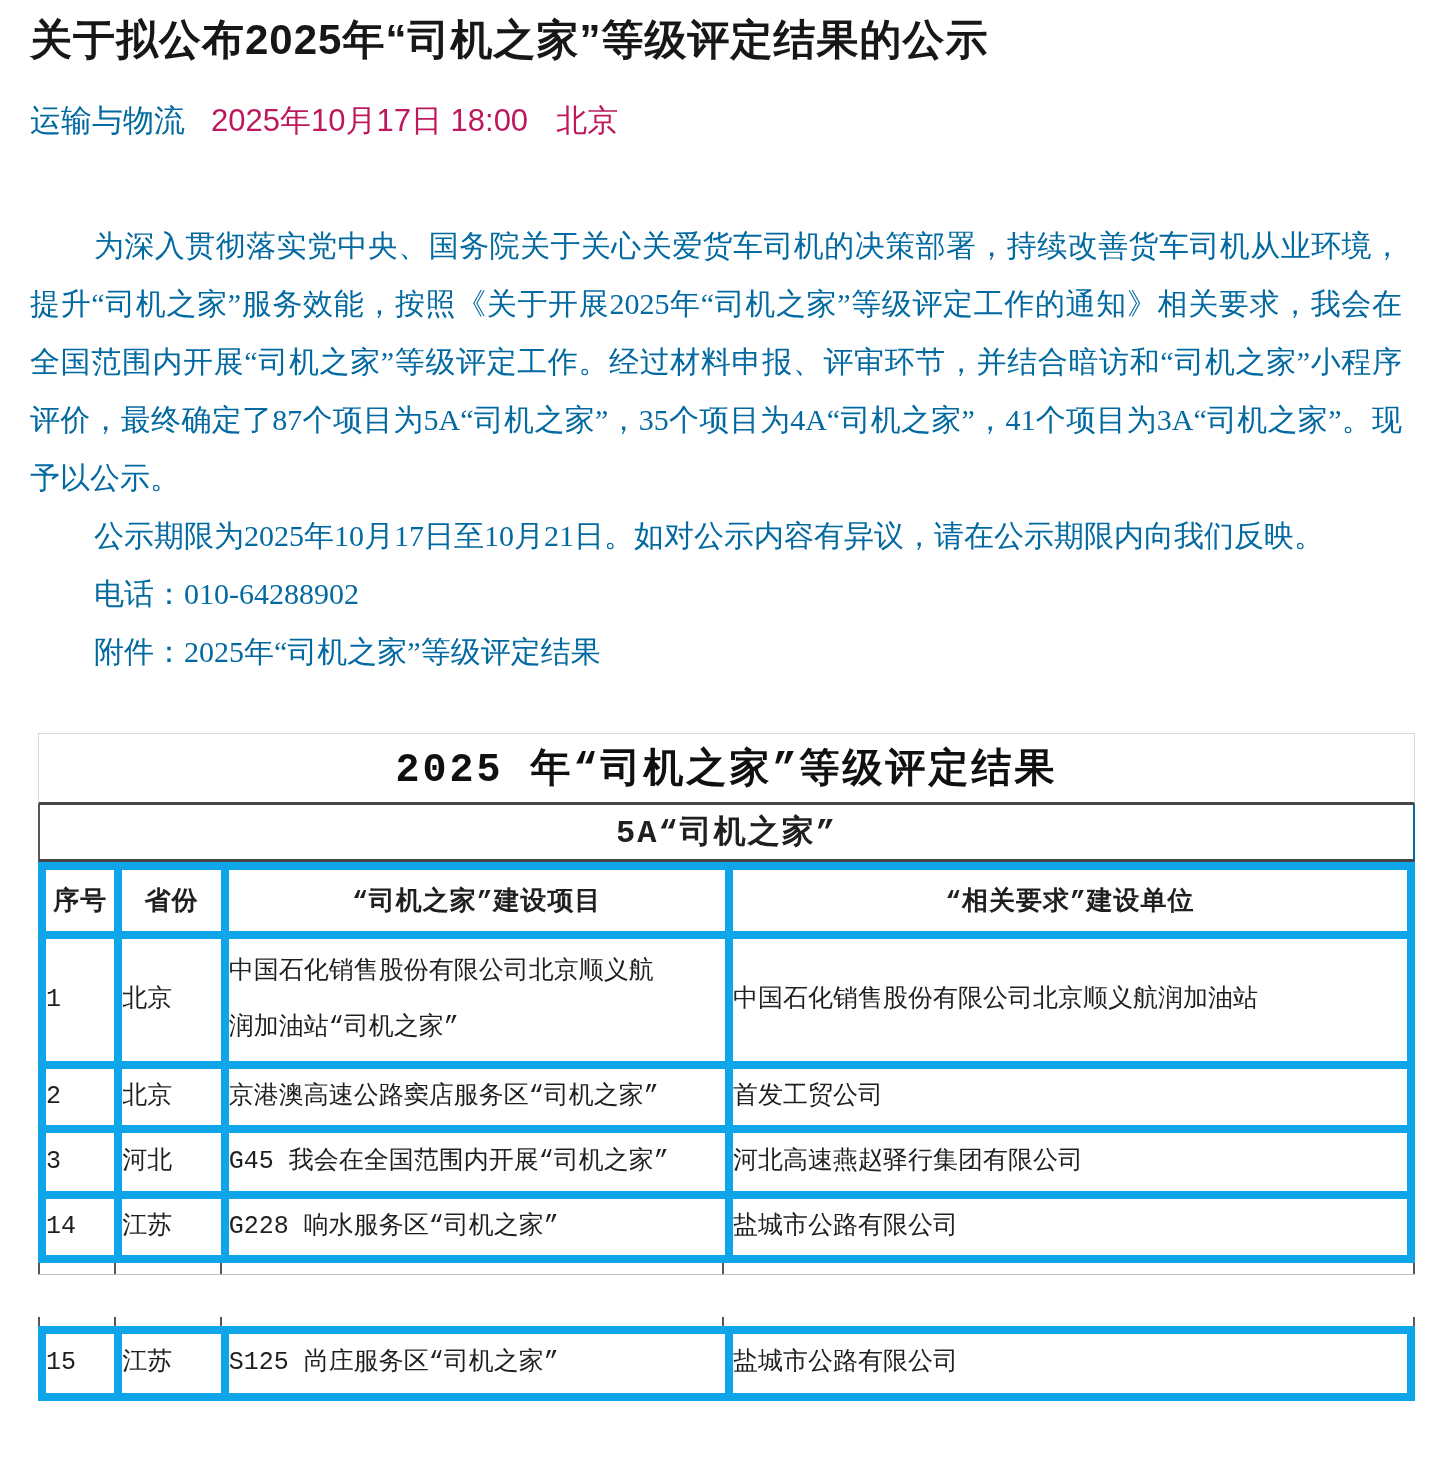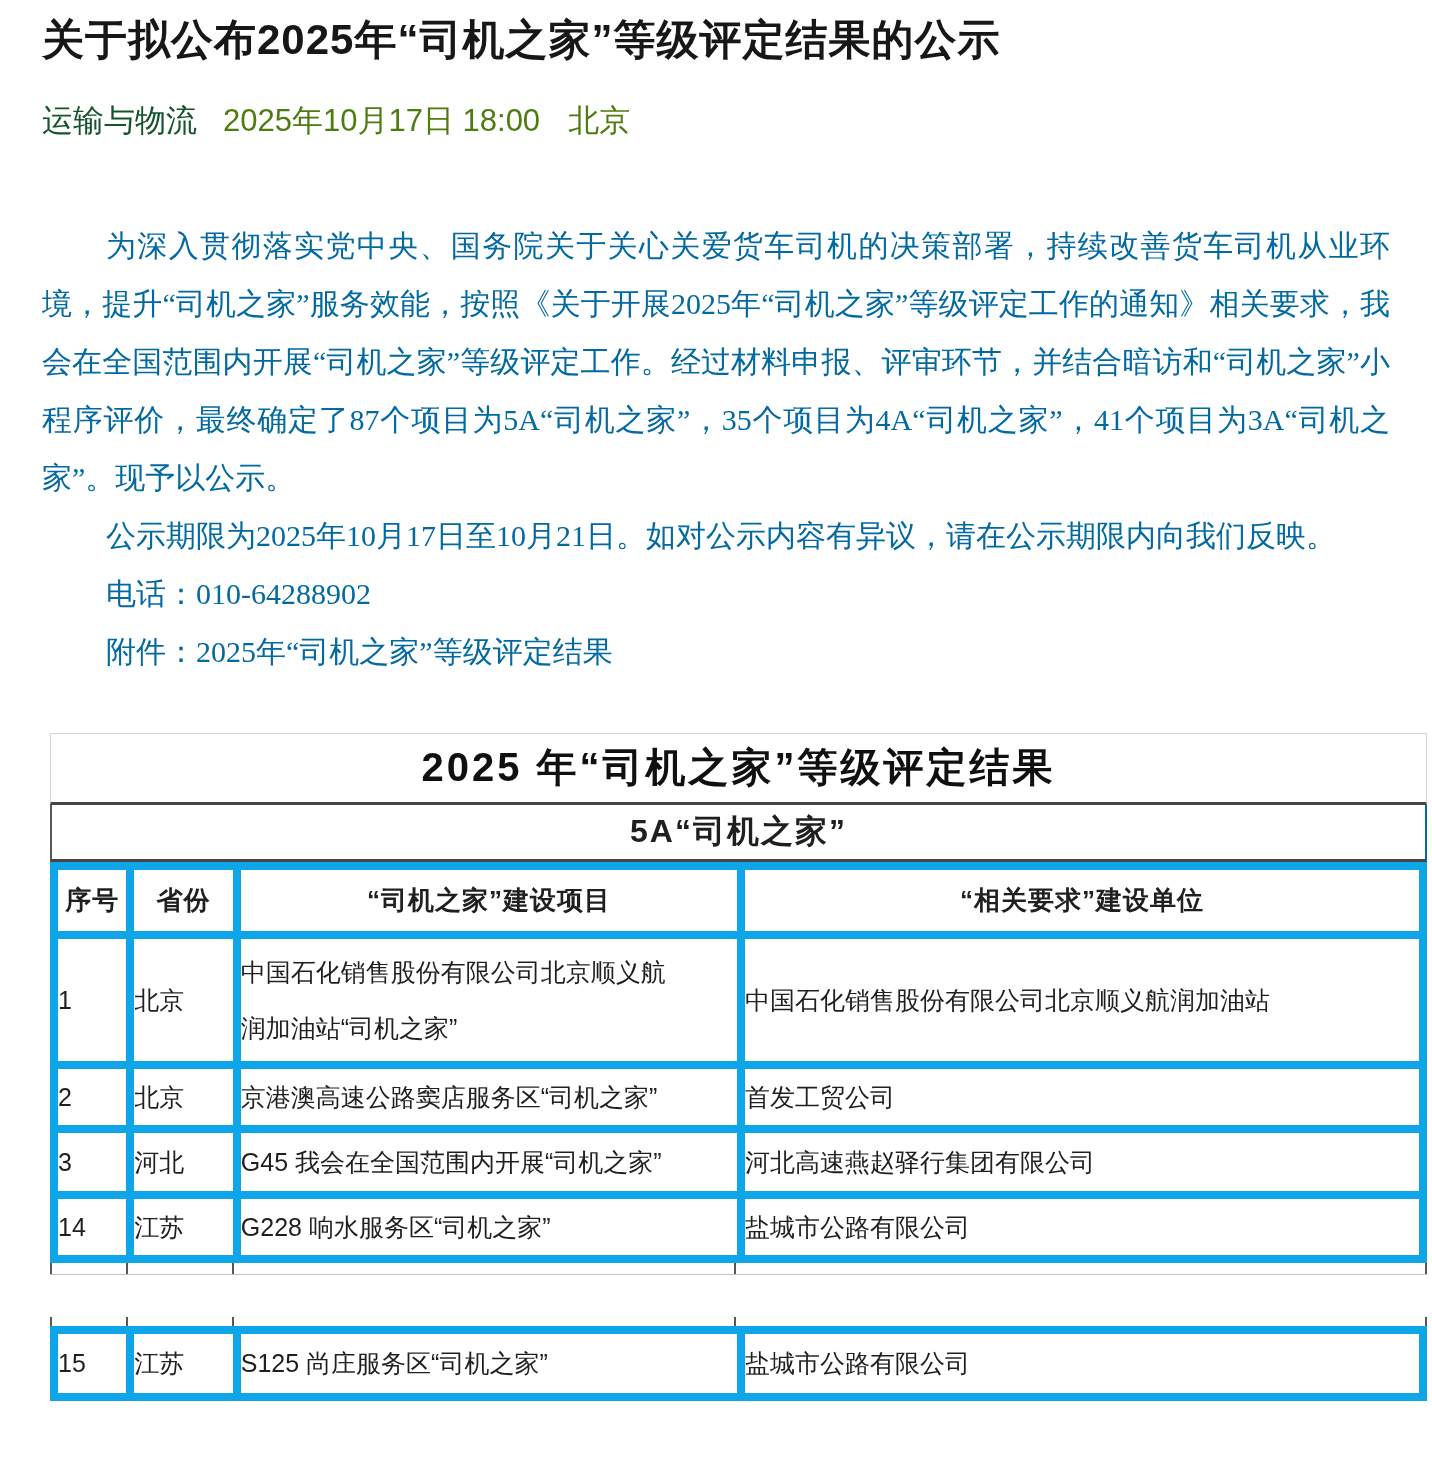--- a/index.html
+++ b/index.html
@@ -1,50 +1,50 @@
 <!DOCTYPE html>
 <html><head>
 <meta charset="utf-8">
 <style>
   html,body{margin:0;padding:0;background:#ffffff;}
   body{
     width:1432px;height:1471px;overflow:hidden;
     font-family:"Liberation Sans","DejaVu Sans",sans-serif;
     color:#171717;
   }
-  .page{padding:0 42px;}
+  .page{padding:0 30px;}
 
   
   .article-title{
     margin:14px 0 0 0;
     font-size:42px;line-height:1.25;font-weight:700;
     letter-spacing:1px;color:#171717;
   }
   .byline{
     margin-top:36px;
     display:flex;align-items:center;
     font-size:31px;line-height:36px;
   }
-  .byline .account{color:#14532d;margin-right:26px;}
-  .byline .meta{color:#4d7c0f;}
+  .byline .account{color:#0369a1;margin-right:26px;}
+  .byline .meta{color:#be185d;}
   .byline .meta.loc{margin-left:28px;}
 
   
   .body-text{
     margin-top:78px;
     font-family:"Liberation Serif","DejaVu Serif",serif;
     font-size:30px;line-height:58px;color:#0369a1;
     text-align:justify;
   }
   .body-text p{margin:0;text-indent:64px;}
 
   
   .scan{
     margin-top:52px;margin-left:8px;width:1377px;
-    font-family:Liberation Sans, sans-serif;
+    font-family:Liberation Mono, monospace;
     color:#1f1f1f;
   }
   .scan-title{
     box-sizing:border-box;height:72px;
     border:1px solid #d6d6d6;border-bottom:3px solid #454545;
     display:flex;align-items:center;justify-content:center;
     font-size:40px;font-weight:700;letter-spacing:3px;color:#101010;
   }
   .scan-5a{
     box-sizing:border-box;height:57px;

